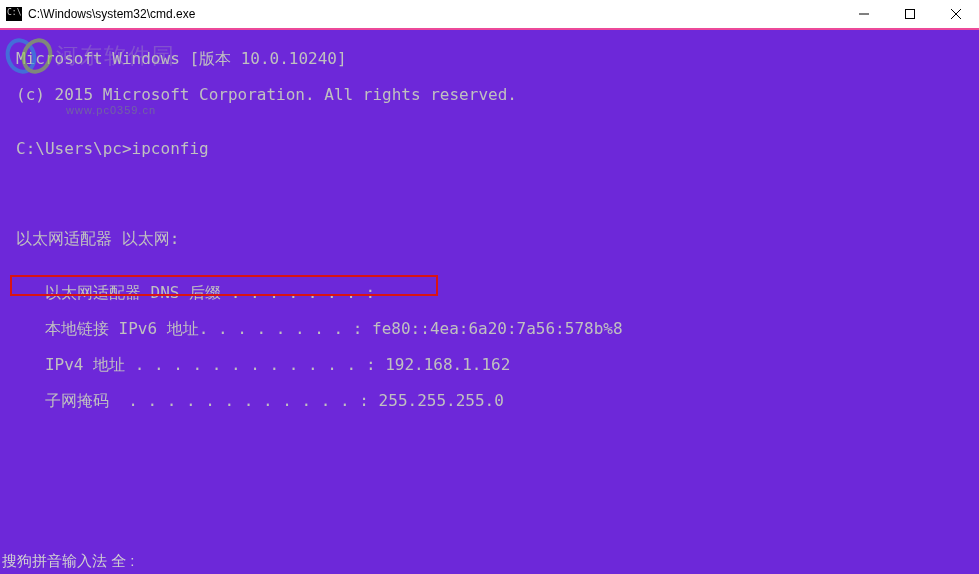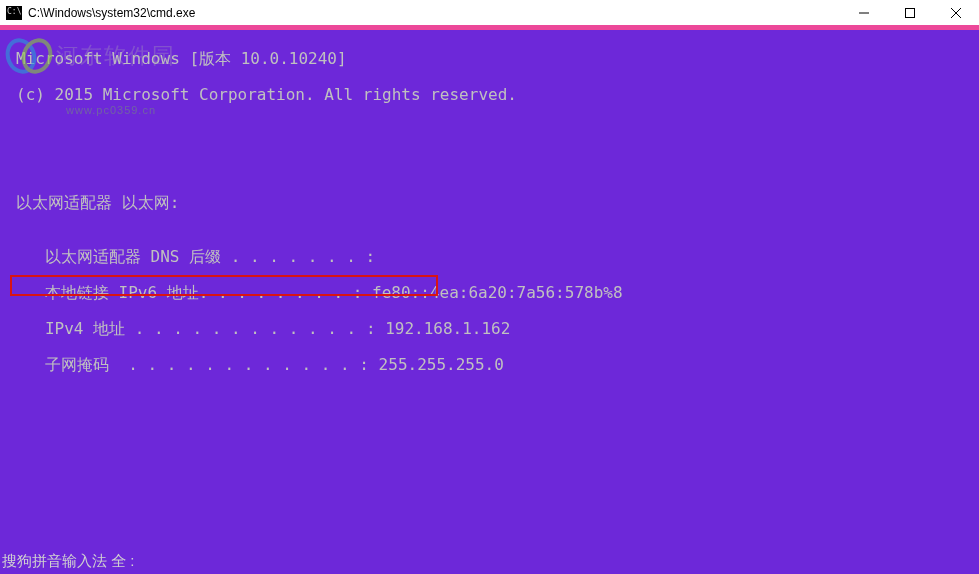--- a/index.html
+++ b/index.html
@@ -11,21 +11,21 @@
     font-size: 16px;
     overflow: hidden;
     position: relative;
   }
   .titlebar {
     height: 30px;
     background: #fff;
     display: flex;
     align-items: center;
     padding-left: 6px;
-    border-bottom: 5px solid #ec4899;
+    border-bottom: 2px solid #ec4899;
   }
   .title-icon {
     width: 16px;
     height: 14px;
     background: #000;
     margin-right: 6px;
     position: relative;
   }
   .title-icon::after {
     content: "C:\\";
@@ -150,20 +150,21 @@
           <line x1="10" y1="0" x2="0" y2="10" stroke="#000" stroke-width="1"></line>
         </svg>
     </div>
   </div>
 </div>
 
 <div class="terminal">
 <span class="line">Microsoft Windows [版本 10.0.10240]</span>
 <span class="line">(c) 2015 Microsoft Corporation. All rights reserved.</span>
 <span class="line"></span>
+<span class="line">C:\Users\pc&gt;ipconfig</span>
 <span class="line"></span>
 <span class="line"></span>
 <span class="line"></span>
 <span class="line">以太网适配器 以太网:</span>
 <span class="line"></span>
 <span class="line">   以太网适配器 DNS 后缀 . . . . . . . :</span>
 <span class="line">   本地链接 IPv6 地址. . . . . . . . : fe80::4ea:6a20:7a56:578b%8</span>
 <span class="line">   IPv4 地址 . . . . . . . . . . . . : 192.168.1.162</span>
 <span class="line">   子网掩码  . . . . . . . . . . . . : 255.255.255.0</span>
 <span class="line"></span>

